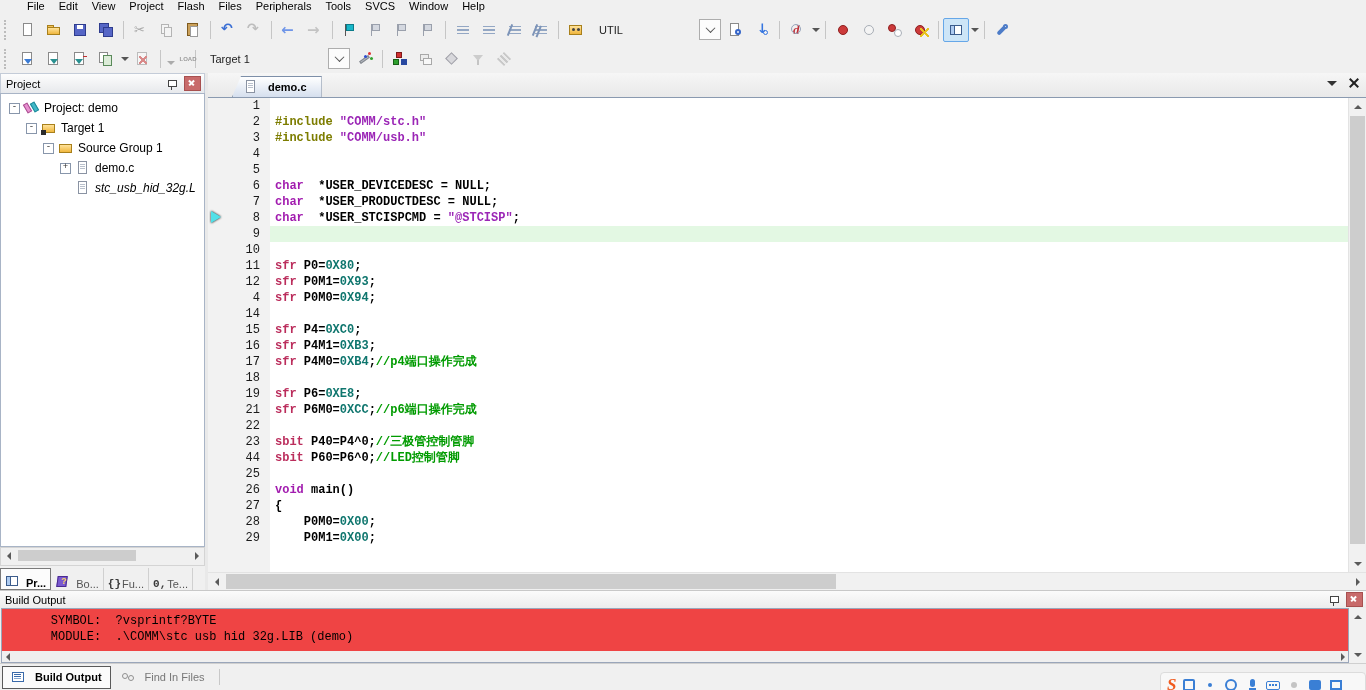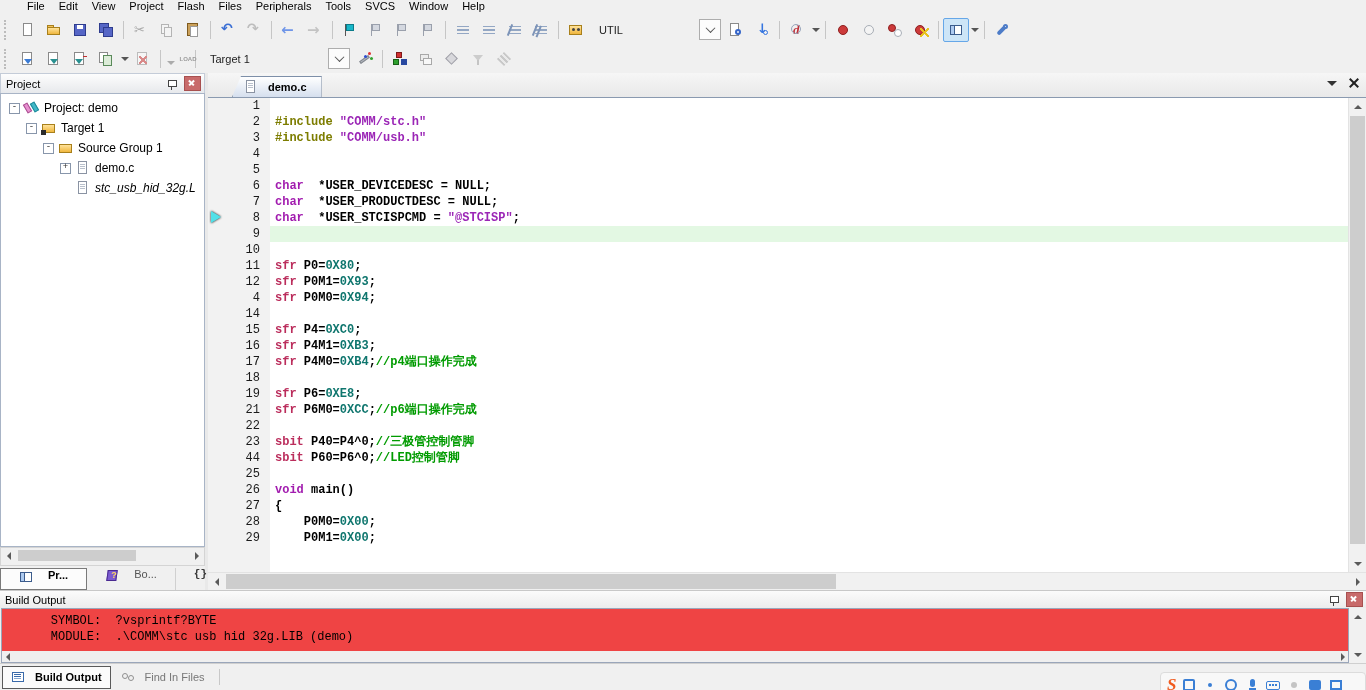--- a/index.html
+++ b/index.html
@@ -113,21 +113,21 @@
   .ti{width:16px;height:16px;position:relative;flex:none;margin-right:4px}
   .ti::before,.ti::after{content:"";position:absolute;box-sizing:border-box}
   .i2-project-icon::before{left:1px;top:3px;width:5px;height:10px;background:#e890d0;border:1px solid #a85090;transform:rotate(-30deg)}
   .i2-project-icon::after{left:8px;top:2px;width:5px;height:10px;background:#40b8c8;border:1px solid #208898;transform:rotate(-30deg)}
   .fold::before{left:1px;top:4px;width:13px;height:9px;background:linear-gradient(#ffe29a,#f0b73e);border:1px solid #a8801c}
   .i2-target-icon::after{left:0;top:10px;width:5px;height:5px;background:#2b2b2b}
   .i2-file-icon::before{left:3px;top:1px;width:9px;height:13px;background:#fff;border:1px solid #8a93a3}
   .i2-file-icon::after{left:5px;top:4px;width:5px;height:1px;background:#b9c0cc;box-shadow:0 2px 0 #b9c0cc,0 4px 0 #b9c0cc}
   #panel-hscroll{height:17px;flex:none;background:#f0f0f0;border:1px solid #d4d4d4;position:relative}
   #panel-tabs{height:22px;flex:none;display:flex;align-items:stretch;background:#f0f0f0;font-size:11px;color:#555;padding-top:2px}
-  .ptab{display:flex;align-items:flex-start;gap:9px;padding:0 18px;border-right:1px solid #d0d0d0}
+  .ptab{display:flex;align-items:flex-end;gap:1px;padding:0 4px;border-right:1px solid #d0d0d0}
   .ptab.active{background:#fcfcfc;border:1px solid #7a7a7a;color:#000;font-weight:bold}
   .gly{font:bold 11px "Liberation Mono",monospace;color:#3a3a3a}
   .i2-project-tab-icon::before{left:1px;top:3px;width:12px;height:10px;background:#fff;border:1px solid #3c5c8c}
   .i2-project-tab-icon::after{left:2px;top:4px;width:4px;height:8px;background:#aecbf0;border-right:1px solid #3c5c8c}
   .i2-books-tab-icon::before{left:2px;top:2px;width:10px;height:11px;background:#7a5ad0;border:1px solid #4a2a90;transform:skewX(-8deg)}
   .i2-books-tab-icon::after{content:"?";left:6px;top:2px;font:bold 9px "Liberation Sans",sans-serif;color:#ffd860}
   
   #editor{flex:1;min-width:0;display:flex;flex-direction:column}
   #tabbar{height:24px;flex:none;display:flex;align-items:flex-end;background:linear-gradient(#f6f6f6,#e9e9e9);border-bottom:1px solid #8a9ab0;position:relative}
   .doc-tab{height:20px;display:flex;align-items:center;gap:5px;padding:0 14px 0 10px;margin-left:24px;

